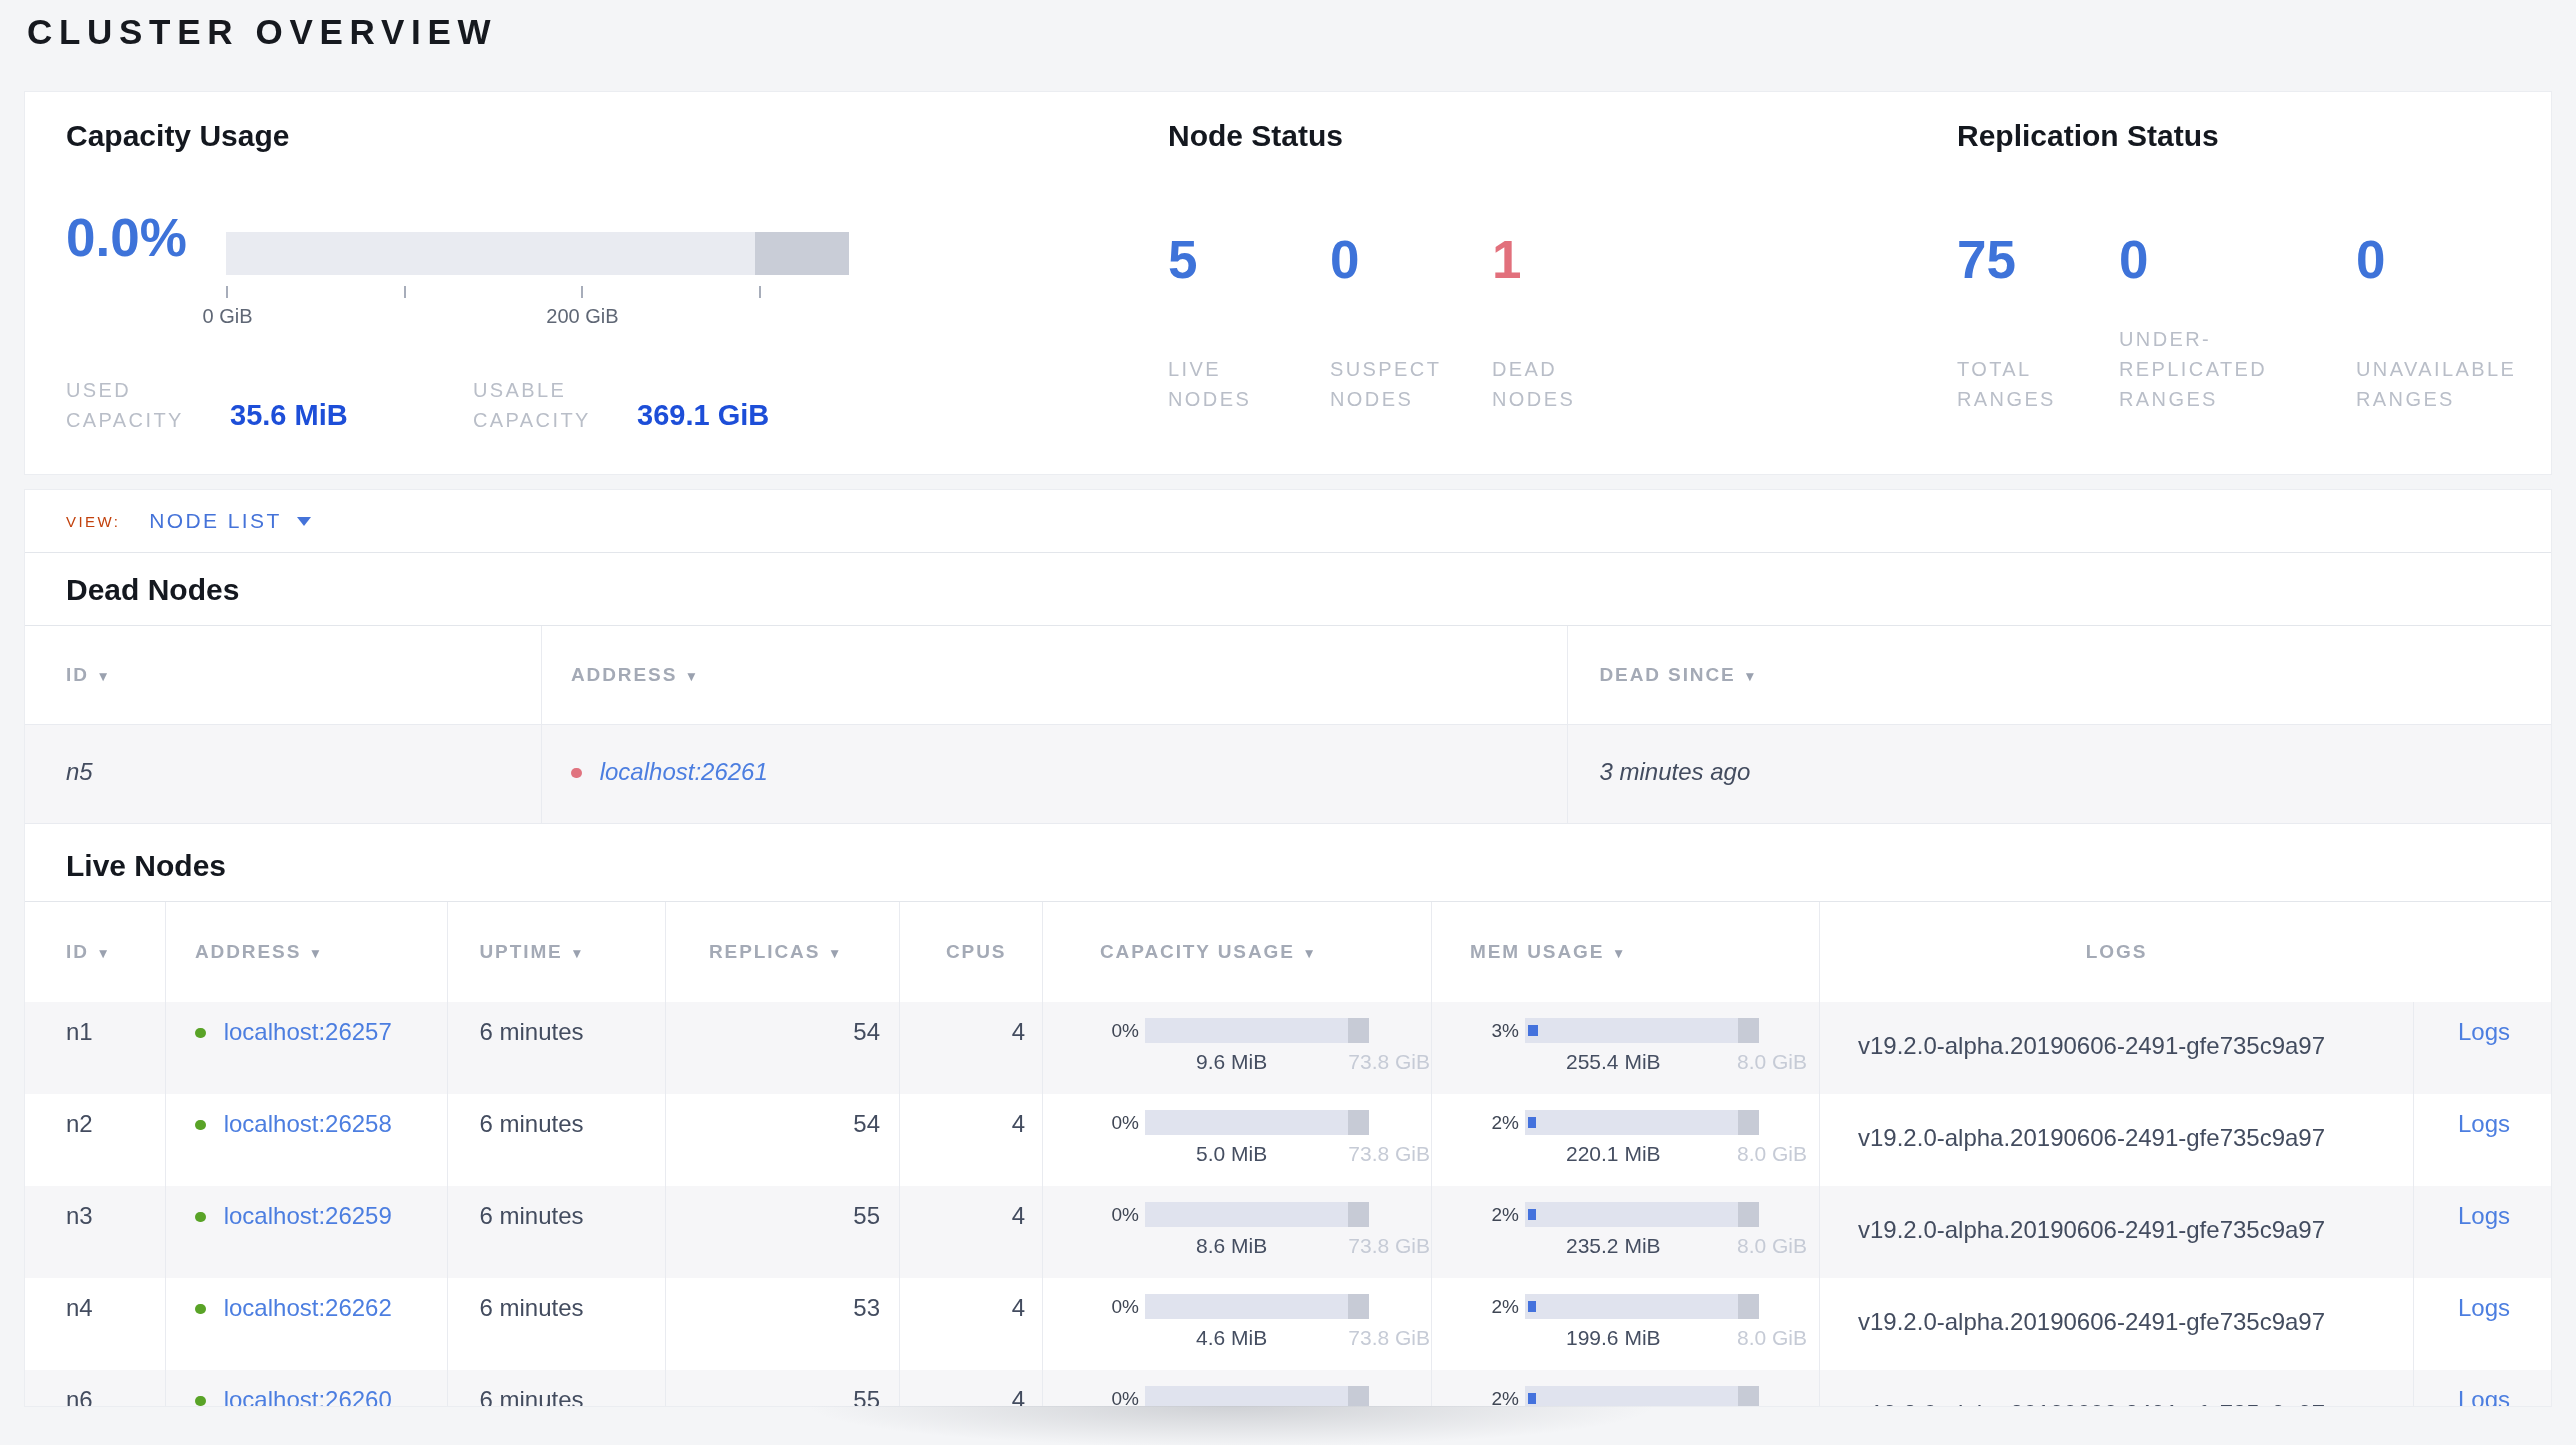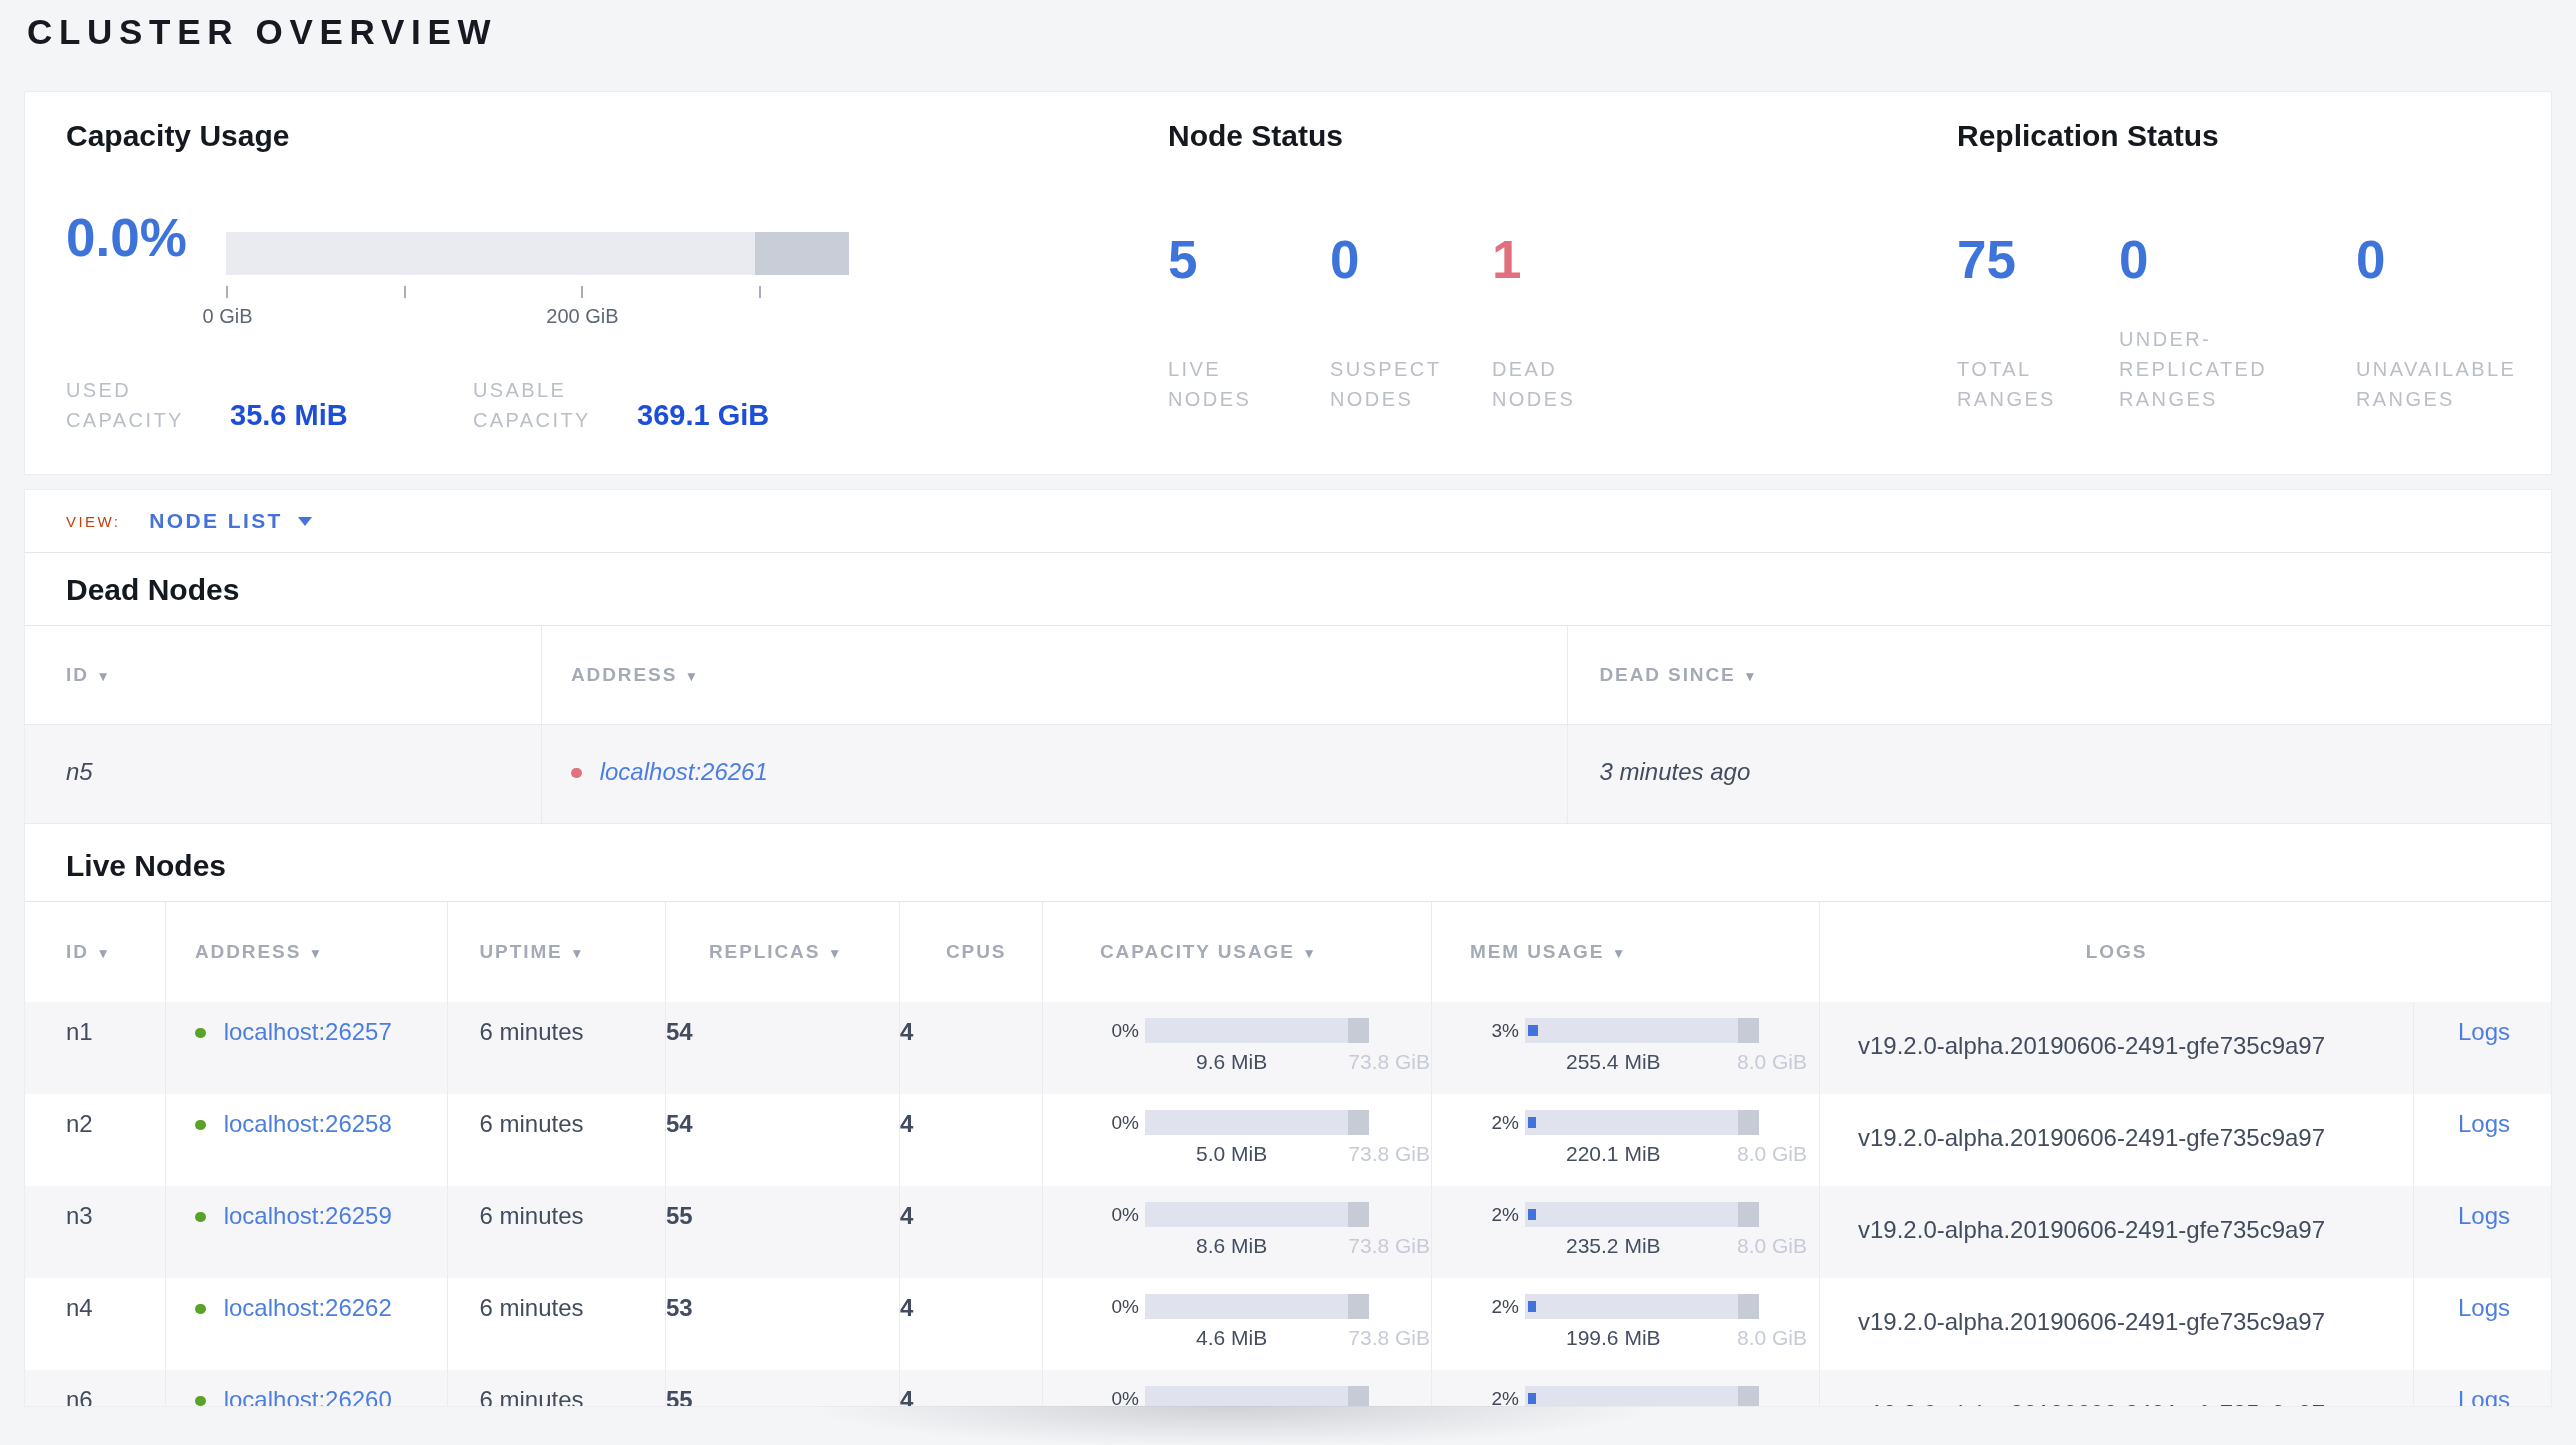--- a/index.html
+++ b/index.html
@@ -44,21 +44,21 @@
   .col-repl .stat:nth-child(3){ width:201px; }
   .lbl-live{width:95px;} .lbl-suspect{width:124px;} .lbl-dead{width:105px;}
   .lbl-total{width:115px;} .lbl-under{width:191px;} .lbl-unavail{width:201px;}
 
   
   .lower-panel { position:absolute; left:24px; top:489px; width:2528px; height:918px;
     background:#fff; border:1px solid #ebedf1; overflow:hidden; }
   .viewbar { height:63px; border-bottom:1px solid #e3e6eb; display:flex; align-items:center;
     padding-left:41px; }
   .view-label { font-size:15px; letter-spacing:2.4px; color:#c2410c; }
-  .view-selected { font-size:21px; letter-spacing:2.4px; color:#4573d9; font-weight:700;
+  .view-selected { font-size:21px; letter-spacing:2.4px; color:#4573d9; font-weight:400;
     margin-left:29px; cursor:pointer; }
   .caret { width:0; height:0; border-left:7.6px solid transparent; border-right:7.6px solid transparent;
     border-top:9.5px solid #4573d9; margin-left:15.3px; display:inline-block; }
 
   .section-heading { font-size:30px; font-weight:700; color:#14181f; margin-left:41px; }
   .h-dead { margin-top:20px; }
   .h-live { margin-top:25px; }
 
   .grid-head, .grid-row { display:grid; }
   .grid-head > div + div, .grid-row > div + div { border-left:1px solid #e9ebf0; }
@@ -80,21 +80,21 @@
     grid-template-columns:140px 282px 218px 234px 143px 389px 388px 594px 141px; }
   .live-table .grid-head { height:100px; }
   .live-table .grid-row { height:92px; }
   .live-table .grid-row.stripe { background:#f6f6f8; }
   .live-table .hcell { padding-top:39px; }
   .cell { font-size:24px; color:#434c5f; padding-top:15.3px; line-height:29px; }
 
   .pad-id { padding-left:41px; } .pad-addr { padding-left:29px; } .pad-up { padding-left:31.5px; }
   .pad-rep { padding-left:43px; } .pad-cpu { padding-left:46px; } .pad-capu { padding-left:57px; }
   .pad-mem { padding-left:38px; } .pad-ver { padding-left:38px; }
-  .c-right { text-align:left;font-weight:bold; } .pr-rep { padding-right:19px; } .pr-cpu { padding-right:17px; }
+  .c-right { text-align:right; } .pr-rep { padding-right:19px; } .pr-cpu { padding-right:17px; }
   .c-center { text-align:center; }
 
   .dot { display:inline-block; width:10.5px; height:10.5px; border-radius:50%; margin-right:11.5px;
     vertical-align:1.9px; }
   .dot-green { background:#59a327; }
   .dot-red { background:#e0737f; }
   a.link { color:#4c7ee0; text-decoration:none; cursor:pointer; }
 
   
   .bar-cell { padding-top:16px; }

